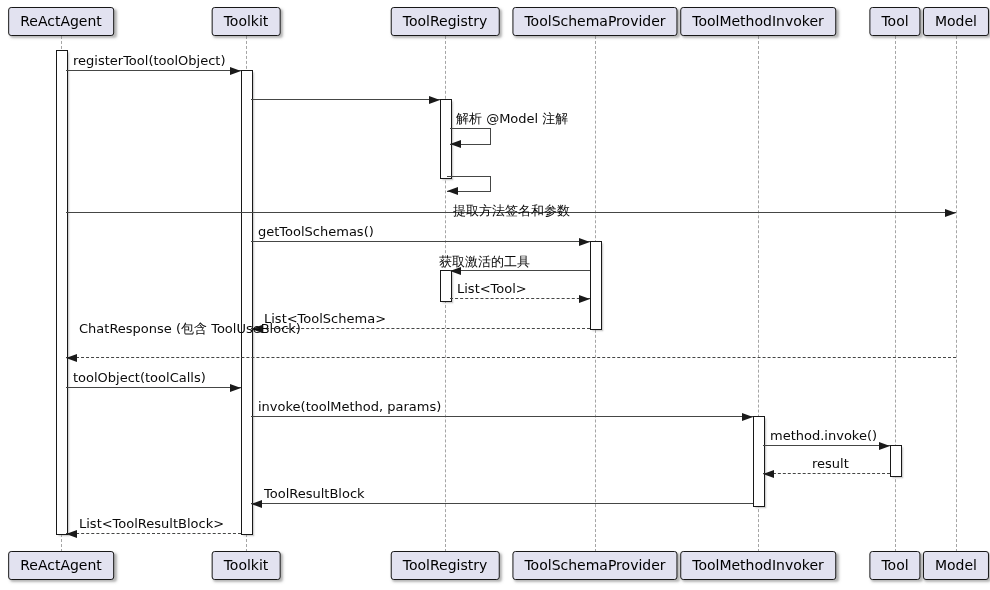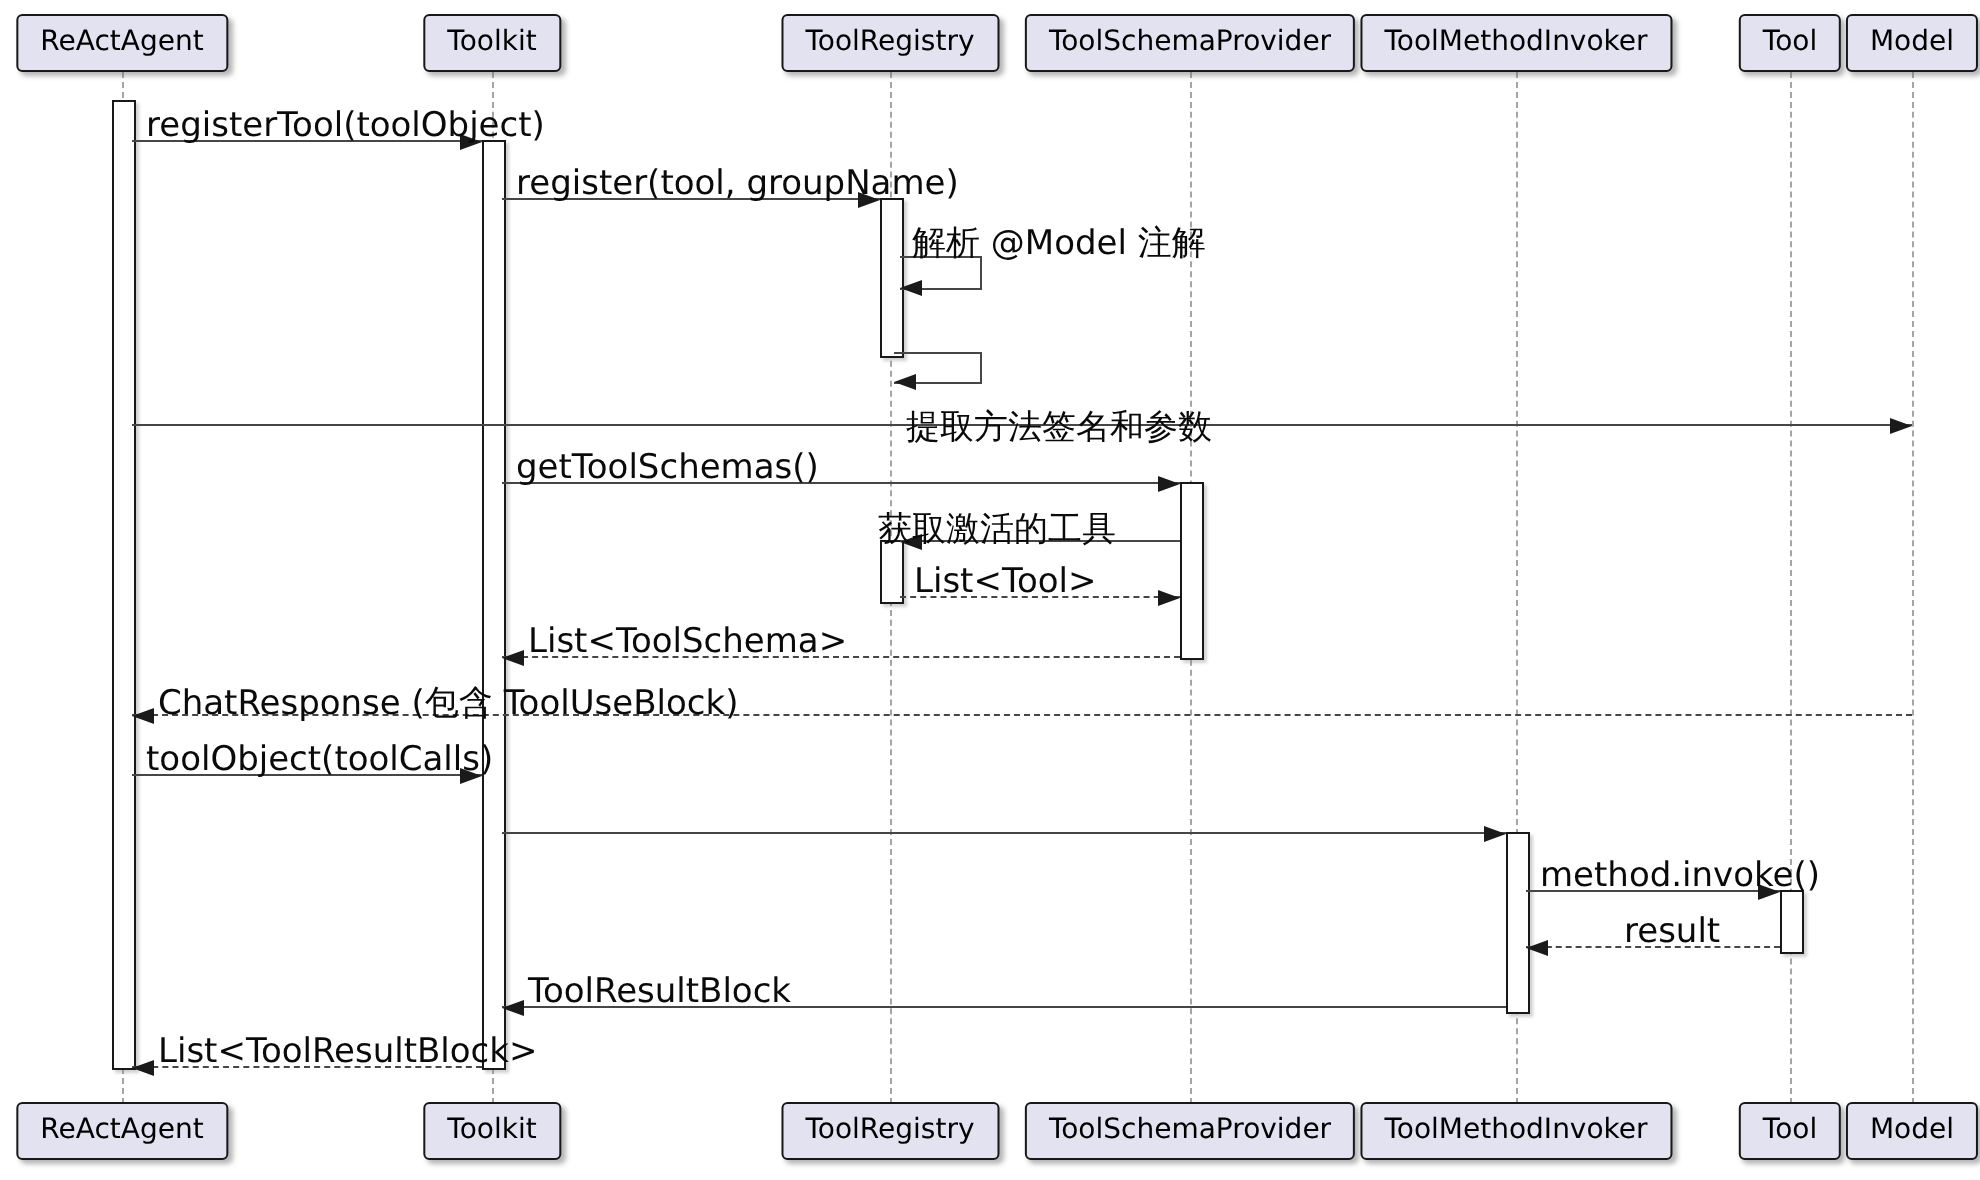--- a/index.html
+++ b/index.html
@@ -29,21 +29,21 @@
     position:absolute;height:0;border-top:1.5px solid #454645;z-index:4;
   }
   .msg-line.dashed{border-top-style:dashed;}
   .arrowhead{
     position:absolute;width:0;height:0;z-index:5;
     border-top:4px solid transparent;border-bottom:4px solid transparent;
   }
   .arrowhead.right{border-left:11px solid #1a1a1a;}
   .arrowhead.left{border-right:11px solid #1a1a1a;}
   .msg-label{
-    position:absolute;font-size:17px;color:#0a0a0a;white-space:nowrap;z-index:6;
+    position:absolute;font-size:13px;color:#0a0a0a;white-space:nowrap;z-index:6;
   }
   .self-loop{
     position:absolute;z-index:4;
     border-top:1.5px solid #454645;border-right:1.5px solid #454645;border-bottom:1.5px solid #454645;
   }
 </style>
 </head>
 <body>
 
 <div id="stage">
@@ -73,21 +73,20 @@
     <div class="activation" style="left: 440px; top: 99px; height: 78px;"></div>
     <div class="activation" style="left: 440px; top: 270px; height: 30px;"></div>
     <div class="activation" style="left: 590px; top: 241px; height: 87px;"></div>
     <div class="activation" style="left: 753px; top: 416px; height: 89px;"></div>
     <div class="activation" style="left: 890px; top: 445px; height: 30px;"></div>
     <div class="msg-line" style="left: 66px; width: 175px; top: 70px;"></div>
     <div class="arrowhead right" style="left: 230px; top: 66.8px;"></div>
     <div class="msg-label" style="left: 73px; top: 53px;">registerTool(toolObject)</div>
     <div class="msg-line" style="left: 251px; width: 189px; top: 99px;"></div>
     <div class="arrowhead right" style="left: 429px; top: 95.8px;"></div>
-    <div class="msg-label" style="left: 258px; top: 82px;">register(tool, groupName)</div>
     <div class="self-loop" style="left: 450px; top: 128px; width: 40px; height: 15px;"></div>
     <div class="arrowhead left" style="left: 450px; top: 139.5px;"></div>
     <div class="msg-label" style="left: 456px; top: 110px;">解析 @Model 注解</div>
     <div class="self-loop" style="left: 447px; top: 176px; width: 43px; height: 14px;"></div>
     <div class="arrowhead left" style="left: 447px; top: 186.5px;"></div>
     <div class="msg-label" style="left: 453px; top: 158px; margin-top: 44px;">提取方法签名和参数</div>
     <div class="msg-line" style="left: 66px; width: 890px; top: 212px;"></div>
     <div class="arrowhead right" style="left: 945px; top: 208.8px;"></div>
     <div class="msg-line" style="left: 251px; width: 339px; top: 241px;"></div>
     <div class="arrowhead right" style="left: 579px; top: 237.8px;"></div>
@@ -96,26 +95,27 @@
     <div class="arrowhead left" style="left: 450px; top: 266.8px;"></div>
     <div class="msg-label" style="left: 439px; top: 253px;">获取激活的工具</div>
     <div class="msg-line dashed" style="left: 450px; width: 140px; top: 298px;"></div>
     <div class="arrowhead right" style="left: 579px; top: 294.8px;"></div>
     <div class="msg-label" style="left: 457px; top: 281px;">List&lt;Tool&gt;</div>
     <div class="msg-line dashed" style="left: 251px; width: 339px; top: 328px;"></div>
     <div class="arrowhead left" style="left: 251px; top: 324.8px;"></div>
     <div class="msg-label" style="left: 264px; top: 311px;">List&lt;ToolSchema&gt;</div>
     <div class="msg-line dashed" style="left: 66px; width: 890px; top: 357px;"></div>
     <div class="arrowhead left" style="left: 66px; top: 353.8px;"></div>
-    <div class="msg-label" style="left: 79px; top: 340px;">ChatResponse (包含 ToolUseBlock)</div>
+    <div class="msg-label" style="left: 79px; top: 320px;">ChatResponse (包含 ToolUseBlock)</div>
     <div class="msg-line" style="left: 66px; width: 175px; top: 387px;"></div>
     <div class="arrowhead right" style="left: 230px; top: 383.8px;"></div>
     <div class="msg-label" style="left: 73px; top: 370px;">toolObject(toolCalls)</div>
     <div class="msg-line" style="left: 251px; width: 502px; top: 416px;"></div>
     <div class="arrowhead right" style="left: 742px; top: 412.8px;"></div>
+    <div class="msg-label" style="left: 258px; top: 399px;">invoke(toolMethod, params)</div>
     <div class="msg-line" style="left: 763px; width: 127px; top: 445px;"></div>
     <div class="arrowhead right" style="left: 879px; top: 441.8px;"></div>
     <div class="msg-label" style="left: 770px; top: 428px;">method.invoke()</div>
     <div class="msg-line dashed" style="left: 763px; width: 127px; top: 473px;"></div>
     <div class="arrowhead left" style="left: 763px; top: 469.8px;"></div>
     <div class="msg-label" style="left: 812px; top: 456px;">result</div>
     <div class="msg-line" style="left: 251px; width: 502px; top: 503px;"></div>
     <div class="arrowhead left" style="left: 251px; top: 499.8px;"></div>
     <div class="msg-label" style="left: 264px; top: 486px;">ToolResultBlock</div>
     <div class="msg-line dashed" style="left: 66px; width: 175px; top: 533px;"></div>

